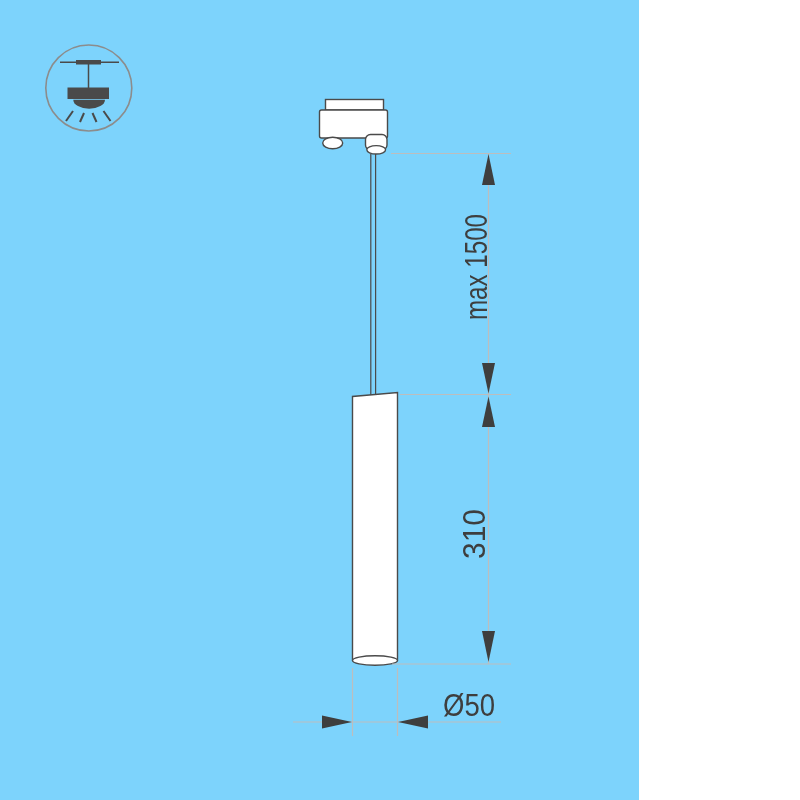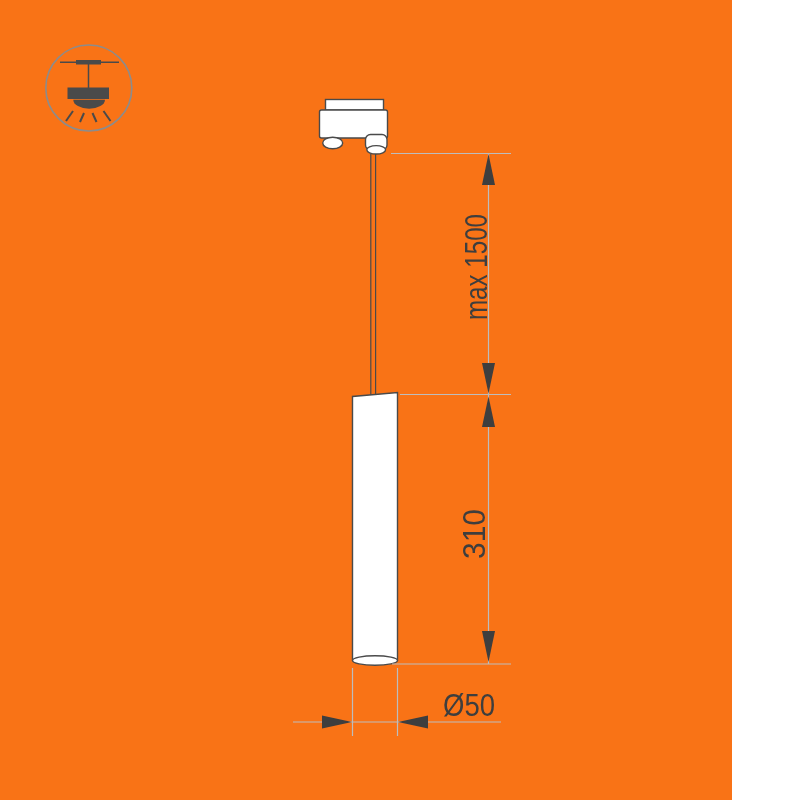--- a/index.html
+++ b/index.html
@@ -1,20 +1,20 @@
 <!DOCTYPE html>
 <html><head>
 <meta charset="utf-8">
 <style>
   html, body { margin: 0; padding: 0; background: #ffffff; }
   .canvas {
     position: relative;
-    width: 732px;
+    width: 639px;
     height: 800px;
-    background: #f97316;
+    background: #7dd3fc;
     overflow: hidden;
     font-family: "Liberation Sans", sans-serif;
   }
   svg { display: block; }
 
   
   .outline   { fill: #ffffff; stroke: #4a4a4a; stroke-width: 1.4; }
   .stroke12  { fill: none;    stroke: #4a4a4a; stroke-width: 1.2; }
   .solid     { fill: #4a4a4a; stroke: none; }
 

